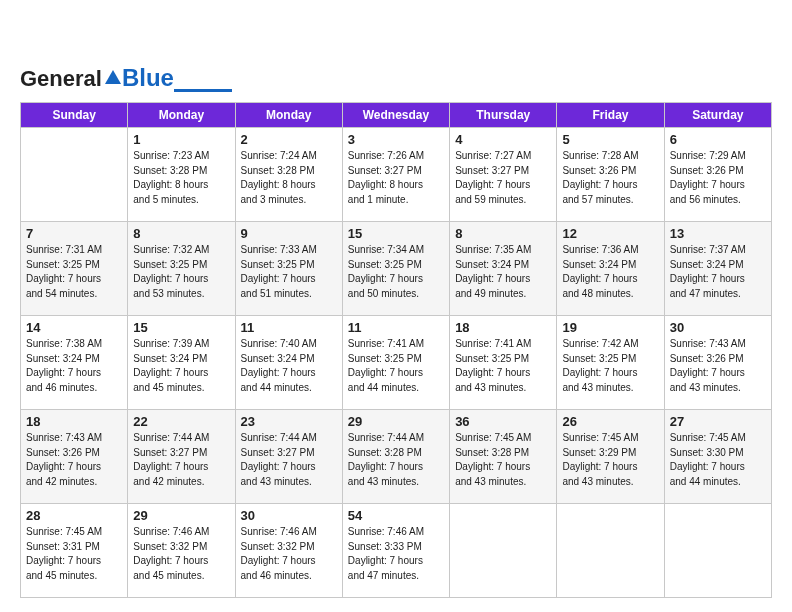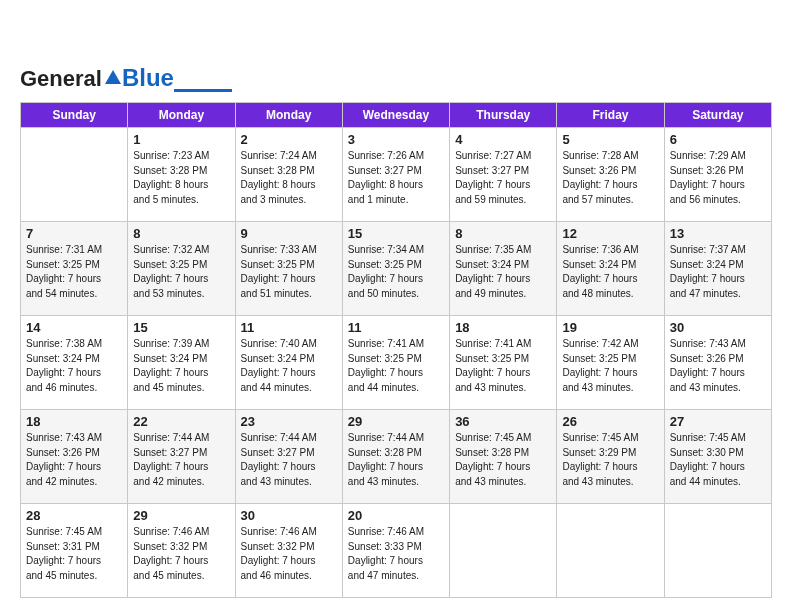--- a/index.html
+++ b/index.html
@@ -242,21 +242,21 @@
           </td>
           <td>
             <span class="day-num">29</span>
             <div class="day-info">Sunrise: 7:46 AM<br>Sunset: 3:32 PM<br>Daylight: 7 hours<br>and 45 minutes.</div>
           </td>
           <td>
             <span class="day-num">30</span>
             <div class="day-info">Sunrise: 7:46 AM<br>Sunset: 3:32 PM<br>Daylight: 7 hours<br>and 46 minutes.</div>
           </td>
           <td>
-            <span class="day-num">20</span>
+            <span class="day-num">54</span>
             <div class="day-info">Sunrise: 7:46 AM<br>Sunset: 3:33 PM<br>Daylight: 7 hours<br>and 47 minutes.</div>
           </td>
           <td class="empty-cell"></td>
           <td class="empty-cell"></td>
           <td class="empty-cell"></td>
         </tr>
       </tbody>
   </table>
 </div>
 

